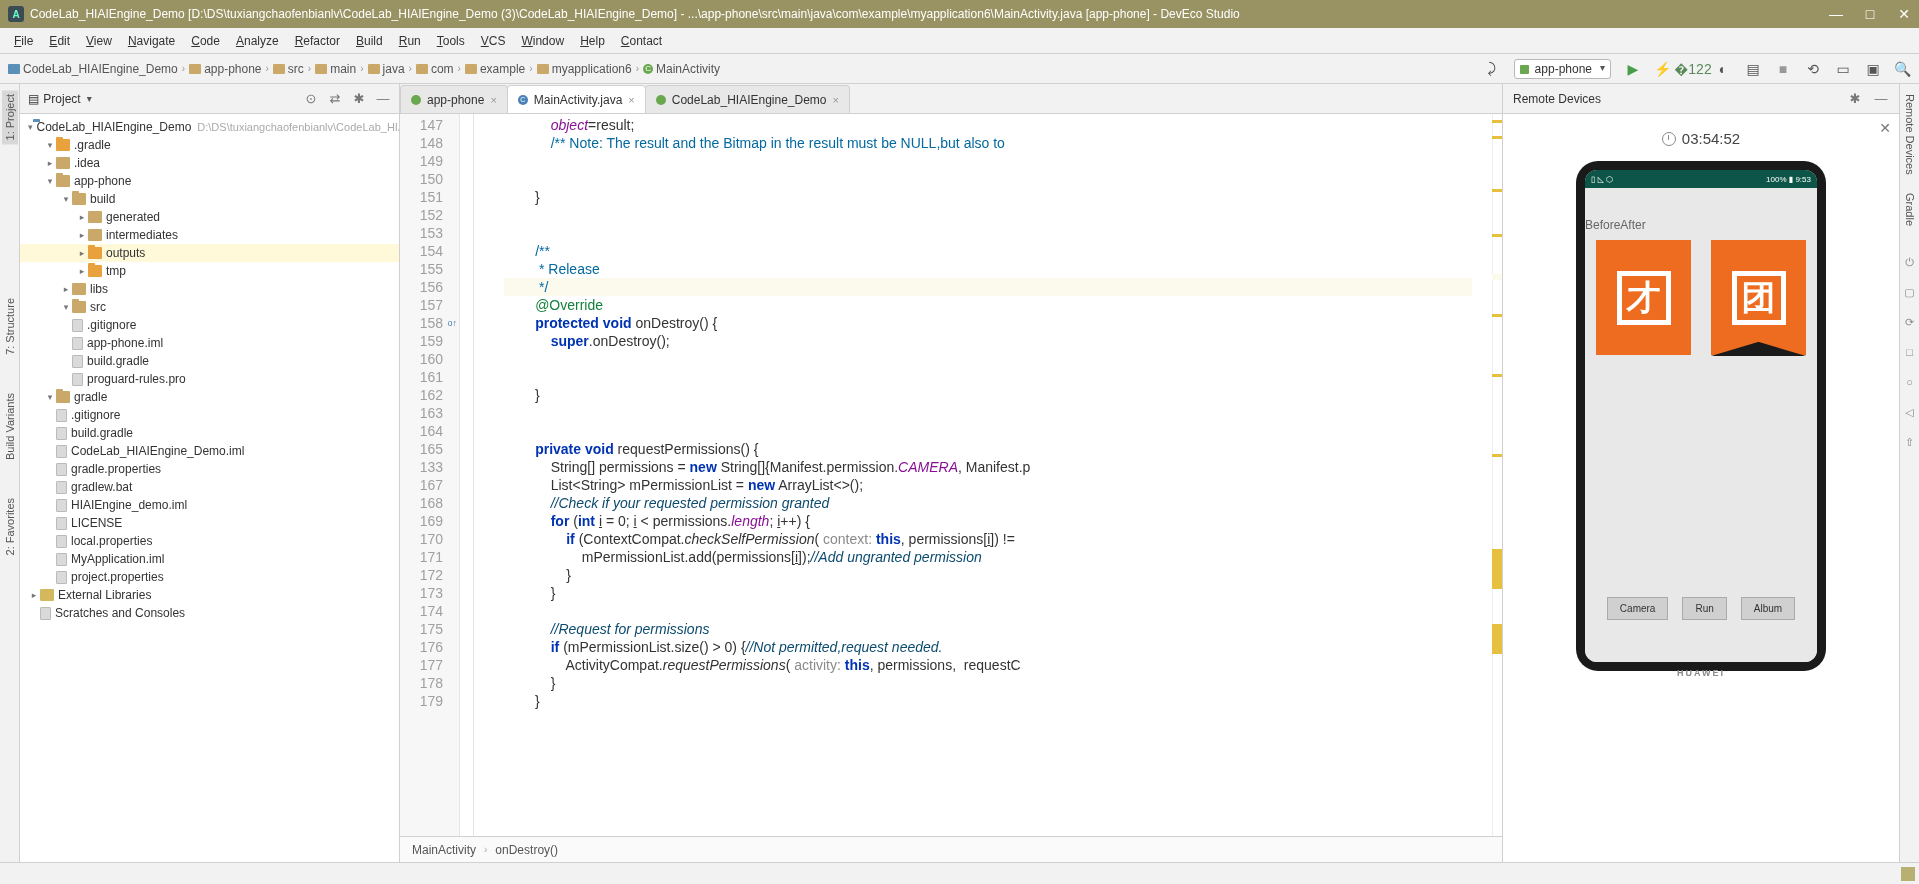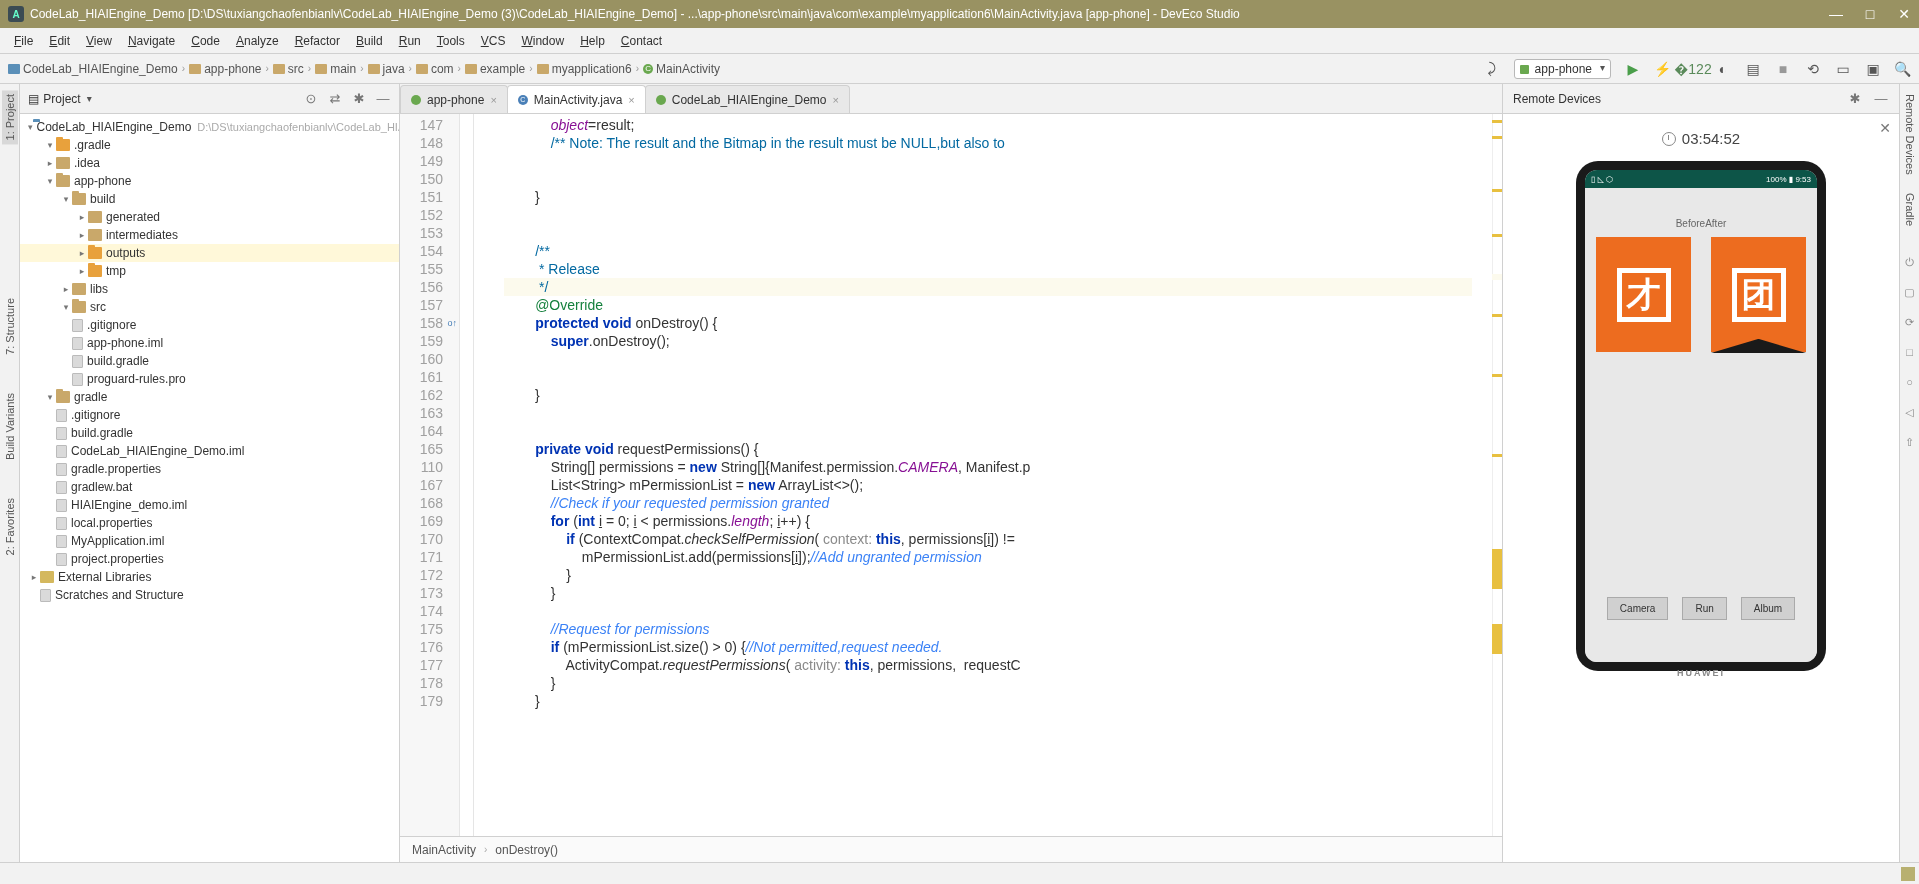--- a/index.html
+++ b/index.html
@@ -72,21 +72,21 @@
 .tab-pill .ti.cls { background:#4a80b8; color:#fff; font-size:7px; display:flex;align-items:center;justify-content:center;}
 .tab-pill .tx { font-size:12px; }
 .tab-pill .close { font-size:11px; color:#999; }
 .code-area { flex:1; display:flex; overflow:hidden; position:relative; background:#fff; font-family:Consolas,monospace; font-size:14px; }
 .gutter { width:60px; background:#f7f7f7; border-right:1px solid #e5e5e5; text-align:right; padding:2px 16px 2px 4px; color:#a0a0a0; line-height:18px; position:relative;}
 .gutter .ln { height:18px; }
 .fold-col { width:14px; border-right:1px solid #e5e5e5; }
 .code { flex:1; padding:2px 30px; line-height:18px; white-space:pre; overflow:auto;}
 .code .ln { height:18px; }
 .code .kw { color:#0033b3; font-weight:bold; }
-.code .cm { color:#3b82f6; font-style:italic;margin-top:46px; }
+.code .cm { color:#0c4a6e; font-style:italic;margin-top:46px; }
 .code .jd { color:#0369a1; }
 .code .an { color:#15803d; }
 .code .fld { color:#871094; font-style:italic; }
 .code .fn { font-style:italic; }
 .code .param { color:#8a8a8a; }
 .hl-line { background:#fcfaed; }
 .code-crumbs { height:26px; border-top:1px solid #d0d0d0; display:flex; align-items:center; padding:0 12px; gap:8px; color:#555; background:#fafafa;}
 .code-crumbs .sep { color:#aaa; font-size:10px; }
 .editor-stripe { position:absolute; right:0; top:0; bottom:0; width:10px; background:#fff; border-left:1px solid #eee;}
 .stripe-mark { position:absolute; right:0; width:10px; height:3px; }
@@ -99,21 +99,21 @@
 .remote-header .ricon { width:16px;height:16px; cursor:pointer; color:#777; font-size:13px; margin-left:10px; text-align:center;}
 .remote-body { flex:1; display:flex; flex-direction:column; align-items:center; padding:10px 4px; position:relative; overflow:hidden;}
 .remote-body .close-x { position:absolute; right:8px; top:6px; color:#777; cursor:pointer; font-size:14px;}
 .timer { display:flex; align-items:center; gap:6px; font-size:15px; color:#444; margin:6px 0 14px; }
 .timer .clk { width:14px;height:14px; border:1.5px solid #888; border-radius:50%; position:relative;}
 .timer .clk::after{content:'';position:absolute;left:5px;top:2px;width:1px;height:5px;background:#888;}
 .phone { width:250px; height:510px; background:#1a1a1a; border-radius:22px; padding:9px; position:relative; }
 .phone-inner { width:100%; height:100%; background:#e8e8e8; border-radius:12px; overflow:hidden; display:flex; flex-direction:column; position:relative;}
 .statusbar { height:18px; background:#0d5548; display:flex; align-items:center; justify-content:space-between; padding:0 6px; color:#fff; font-size:8px;}
 .screen { flex:1; background:#e8e8e8; display:flex; flex-direction:column; }
-.img-labels { display:flex; justify-content:center; padding:30px 0 8px; color:#666; font-size:10px;}
+.img-labels { display:flex; justify-content:flex-start; padding:30px 0 8px; color:#666; font-size:12px;}
 .img-row { display:flex; justify-content:space-around; gap:18px; padding:0 10px;}
 .img-box { width:95px; height:115px; background:#ed6c1f; position:relative; display:flex; align-items:center; justify-content:center;}
 .img-box.after::after { content:''; position:absolute; bottom:-1px; left:0; right:0; height:0; border-left:47px solid transparent; border-right:47px solid transparent; border-bottom:14px solid #1a1a1a;}
 .cn-char { width:54px; height:54px; border:5px solid #fff; color:#fff; font-size:34px; font-weight:bold; display:flex;align-items:center;justify-content:center;}
 .btn-row { display:flex; justify-content:center; gap:14px; margin-top:auto; padding:0 0 42px;}
 .phone-btn { background:#d0d0d0; border:1px solid #aaa; padding:5px 12px; font-size:10px; cursor:pointer; color:#333;}
 .huawei-logo { position:absolute; bottom:-7px; left:0; right:0; text-align:center; font-size:9px; letter-spacing:2px; color:#888; font-weight:bold;}
 
 
 .right-rail { width:20px; background:#f2f2f2; border-left:1px solid #d0d0d0; display:flex; flex-direction:column; align-items:center; padding-top:6px; gap:6px;}
@@ -345,41 +345,46 @@
           <span class="label">gradlew.bat</span>
         </div>
         <div class="tree-row pad-1">
           <span class="tw"></span>
           <span class="ficon file"></span>
           <span class="label">HIAIEngine_demo.iml</span>
         </div>
         <div class="tree-row pad-1">
           <span class="tw"></span>
           <span class="ficon file"></span>
+          <span class="label">LICENSE</span>
+        </div>
+        <div class="tree-row pad-1">
+          <span class="tw"></span>
+          <span class="ficon file"></span>
           <span class="label">local.properties</span>
         </div>
         <div class="tree-row pad-1">
           <span class="tw"></span>
           <span class="ficon file"></span>
           <span class="label">MyApplication.iml</span>
         </div>
         <div class="tree-row pad-1">
           <span class="tw"></span>
           <span class="ficon file"></span>
           <span class="label">project.properties</span>
         </div>
         <div class="tree-row pad-0">
           <span class="tw">▸</span>
           <span class="ficon lib"></span>
           <span class="label">External Libraries</span>
         </div>
         <div class="tree-row pad-0">
           <span class="tw"></span>
           <span class="ficon file"></span>
-          <span class="label">Scratches and Structure</span>
+          <span class="label">Scratches and Consoles</span>
         </div>
       </div>
   </div>
 
   <div class="editor">
     <div class="tabs" id="tabs">
         <div class="tab-pill">
           <span class="ti"></span>
           <span class="tx">app-phone</span>
           <span class="close">×</span>
@@ -410,21 +415,21 @@
           <div class="ln">157</div>
           <span class="gutter-ov" style="top: 200px;">o↑</span>
           <div class="ln">158</div>
           <div class="ln">159</div>
           <div class="ln">160</div>
           <div class="ln">161</div>
           <div class="ln">162</div>
           <div class="ln">163</div>
           <div class="ln">164</div>
           <div class="ln">165</div>
-          <div class="ln">110</div>
+          <div class="ln">133</div>
           <div class="ln">167</div>
           <div class="ln">168</div>
           <div class="ln">169</div>
           <div class="ln">170</div>
           <div class="ln">171</div>
           <div class="ln">172</div>
           <div class="ln">173</div>
           <div class="ln">174</div>
           <div class="ln">175</div>
           <div class="ln">176</div>

